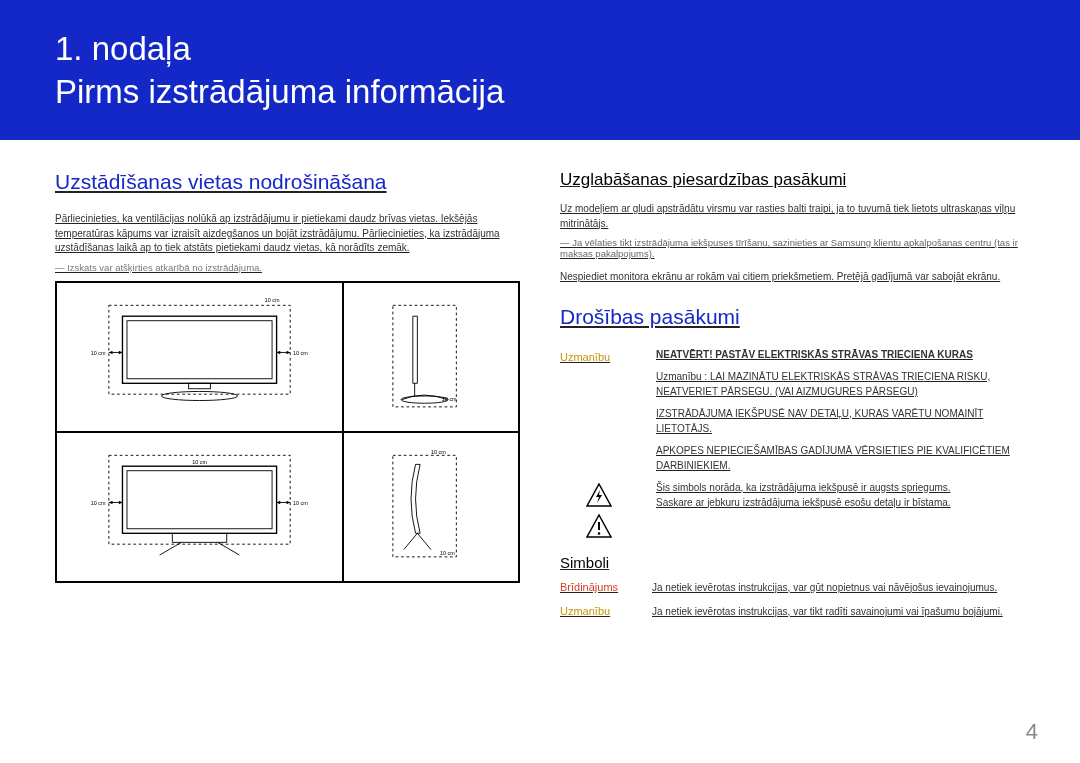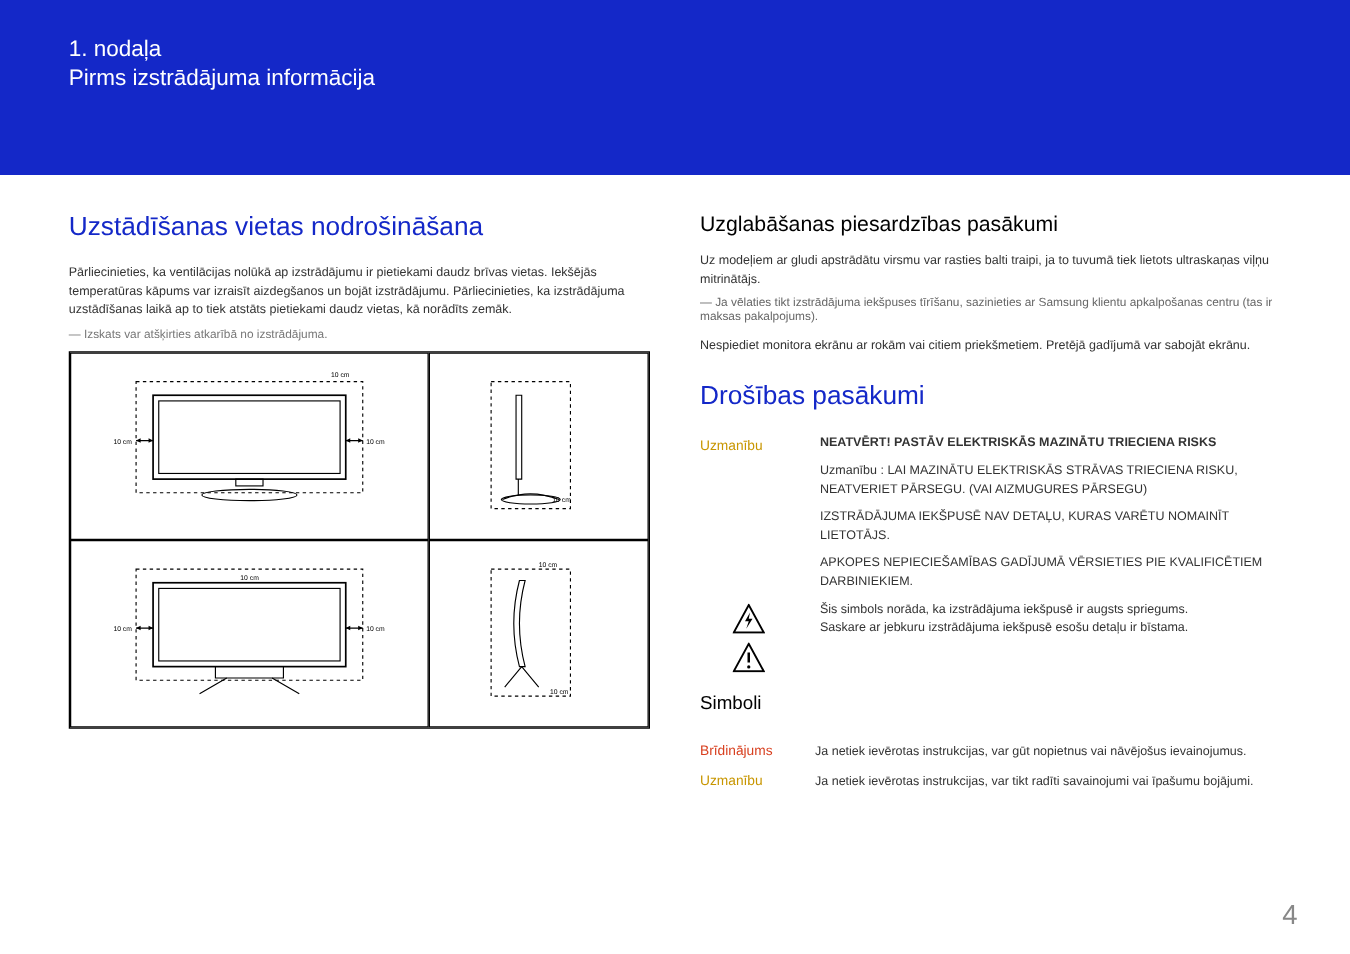--- a/index.html
+++ b/index.html
@@ -12,27 +12,28 @@
     position: relative;
   }
   .header {
     background: #1428c8;
     color: #fff;
     padding: 28px 55px 28px 55px;
     height: 140px;
   }
   .header h1 {
     font-weight: 300;
-    font-size: 18px;
+    font-size: 33px;
     line-height: 1.3;
   }
   .content {
     display: flex;
     padding: 30px 55px 0 55px;
     gap: 40px;
+    text-decoration: underline;
   }
   .col {
     flex: 1;
   }
   .section-title-blue {
     color: #1428c8;
     font-size: 21px;
     font-weight: 400;
     margin-bottom: 18px;
   }
@@ -40,21 +41,21 @@
     color: #000;
     font-size: 17px;
     font-weight: 400;
     margin-bottom: 12px;
   }
   .section-sub {
     color: #000;
     font-size: 15px;
     font-weight: 400;
     margin-top: 16px;
-    margin-bottom: 20px;
+    margin-bottom: 6px;
   }
   .body-text {
     font-size: 10px;
     line-height: 1.45;
     color: #333;
     margin-bottom: 6px;
     margin-top: 11px;
   }
   .note {
     font-size: 9.5px;
@@ -248,21 +249,21 @@
     <p class="noteline">Ja vēlaties tikt izstrādājuma iekšpuses tīrīšanu, sazinieties ar Samsung klientu apkalpošanas centru (tas ir maksas pakalpojums).</p>
     <p class="body-text">Nespiediet monitora ekrānu ar rokām vai citiem priekšmetiem. Pretējā gadījumā var sabojāt ekrānu.</p>
 
     <h2 class="section-title-blue" style="margin-top:20px">Drošības pasākumi</h2>
 
     <div class="caution-block">
       <div class="caution-left">
         <span class="highlight-yellow">Uzmanību</span>
       </div>
       <div class="caution-right">
-        <p class="bold">NEATVĒRT! PASTĀV ELEKTRISKĀS MAZINĀTU TRIECIENA RISKS</p>
+        <p class="bold">NEATVĒRT! PASTĀV ELEKTRISKĀS STRĀVAS TRIECIENA KURAS</p>
         <p>Uzmanību : LAI MAZINĀTU ELEKTRISKĀS STRĀVAS TRIECIENA RISKU, NEATVERIET PĀRSEGU. (VAI AIZMUGURES PĀRSEGU)</p>
         <p>IZSTRĀDĀJUMA IEKŠPUSĒ NAV DETAĻU, KURAS VARĒTU NOMAINĪT LIETOTĀJS.</p>
         <p>APKOPES NEPIECIEŠAMĪBAS GADĪJUMĀ VĒRSIETIES PIE KVALIFICĒTIEM DARBINIEKIEM.</p>
       </div>
     </div>
 
     <div class="symbol-row">
       <div class="icon-col">
         <span class="triangle-icon">
           <svg width="26" height="24" viewBox="0 0 26 24">

